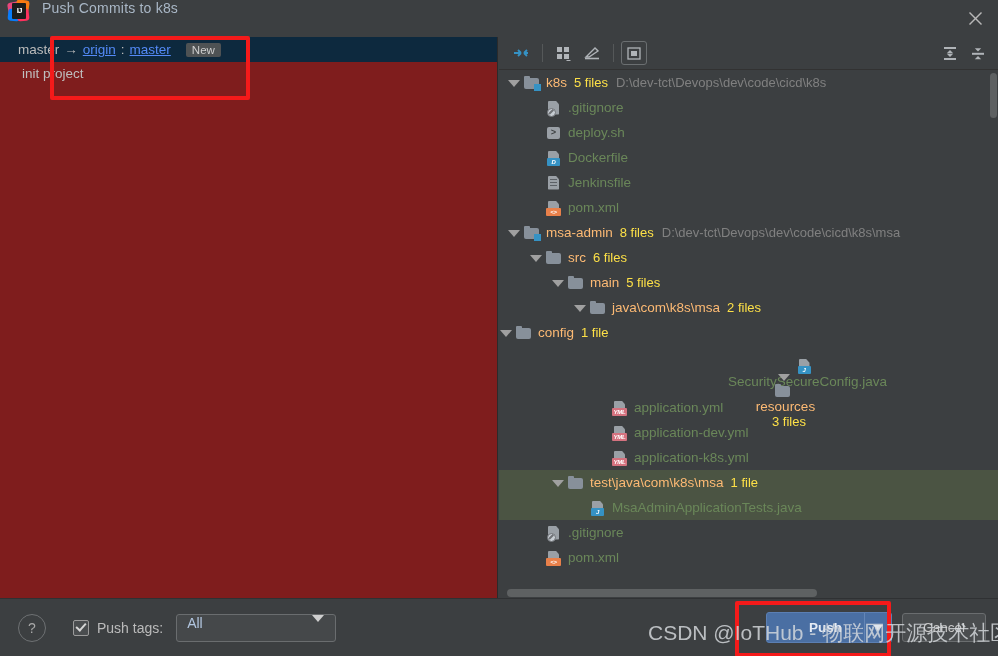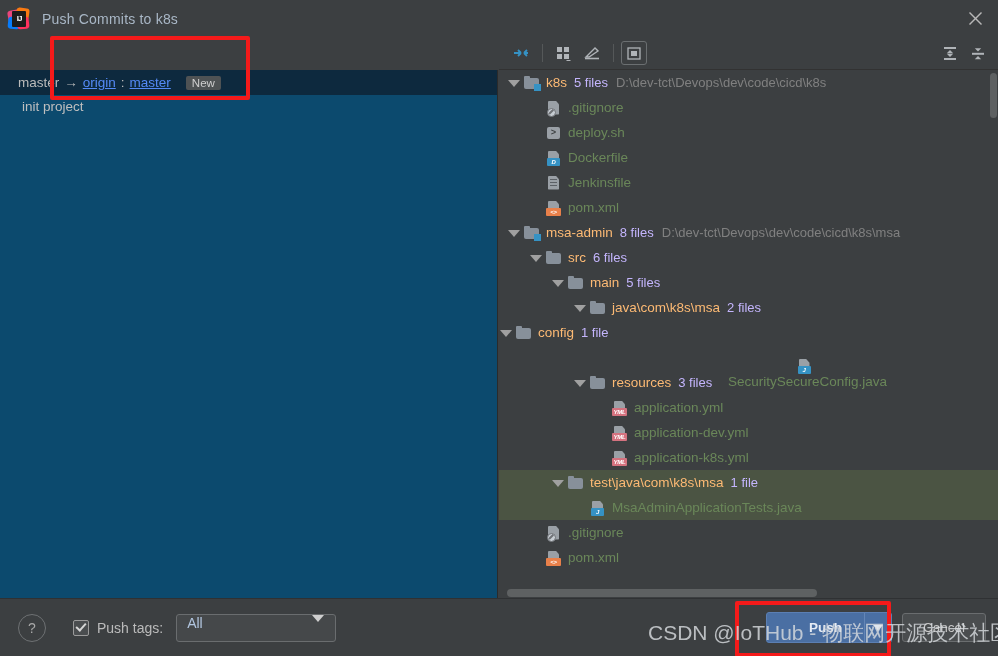--- a/index.html
+++ b/index.html
@@ -19,21 +19,21 @@
     -webkit-font-smoothing: antialiased;
   }
 
   
   #titlebar {
     position: absolute;
     left: 0; top: 0;
     width: 998px; height: 37px;
     background: #3c3f41;
     display: flex;
-    align-items: center;
+    align-items: flex-start;
   }
   #app-icon {
     margin-left: 8px;
     width: 22px; height: 22px;
     position: relative;
     flex: 0 0 auto;
   }
   #app-icon .sq {
     position: absolute;
     border-radius: 3px;
@@ -68,25 +68,24 @@
     display: flex; align-items: center; justify-content: center;
     cursor: pointer;
   }
   #close-button svg { display: block; }
 
   
   #commit-panel {
     position: absolute;
     left: 0; top: 37px;
     width: 498px; height: 562px;
-    background: #0c4a6e;
+    background: #7f1d1d;
     border-right: 1px solid #2b2b2b;
     box-sizing: border-box;
     overflow: hidden;
-    margin-top: 33px;
   }
   .branch-row {
     height: 25px;
     background: #0d293e;
     display: flex;
     align-items: center;
     padding-left: 18px;
     box-sizing: border-box;
     color: #bbbbbb;
     font-size: 13.5px;
@@ -180,21 +179,21 @@
   .ico {
     width: 16px; height: 16px;
     margin-right: 6px;
     flex: 0 0 auto;
     position: relative;
   }
   .name { font-size: 13.5px; }
   .name.file { color: #6a8759; }
   .name.folder { color: #fdba74; }
   .meta {
-    color: #c4b5fd;
+    color: #fde047;
     font-size: 13px;
     margin-left: 7px;
   }
   .path {
     color: #808080;
     font-size: 13px;
     margin-left: 8px;
   }
 
   
@@ -628,21 +627,21 @@
             <span class="name folder">config</span>
             <span class="meta">1 file</span>
           </div>
           <div class="node" style="padding-left: 118px; flex-direction: column;">
             <span class="twisty"></span>
             <span class="ico file">
               <i class="tag java">J</i>
             </span>
             <span class="name file">SecuritySecureConfig.java</span>
           </div>
-          <div class="node" style="padding-left: 74px;">
+          <div class="node" style="padding-left: 74px; flex-direction: column;">
             <span class="twisty open"></span>
             <span class="ico folder"></span>
             <span class="name folder">resources</span>
             <span class="meta">3 files</span>
           </div>
           <div class="node" style="padding-left: 96px;">
             <span class="twisty"></span>
             <span class="ico file">
               <i class="tag yml">YML</i>
             </span>

